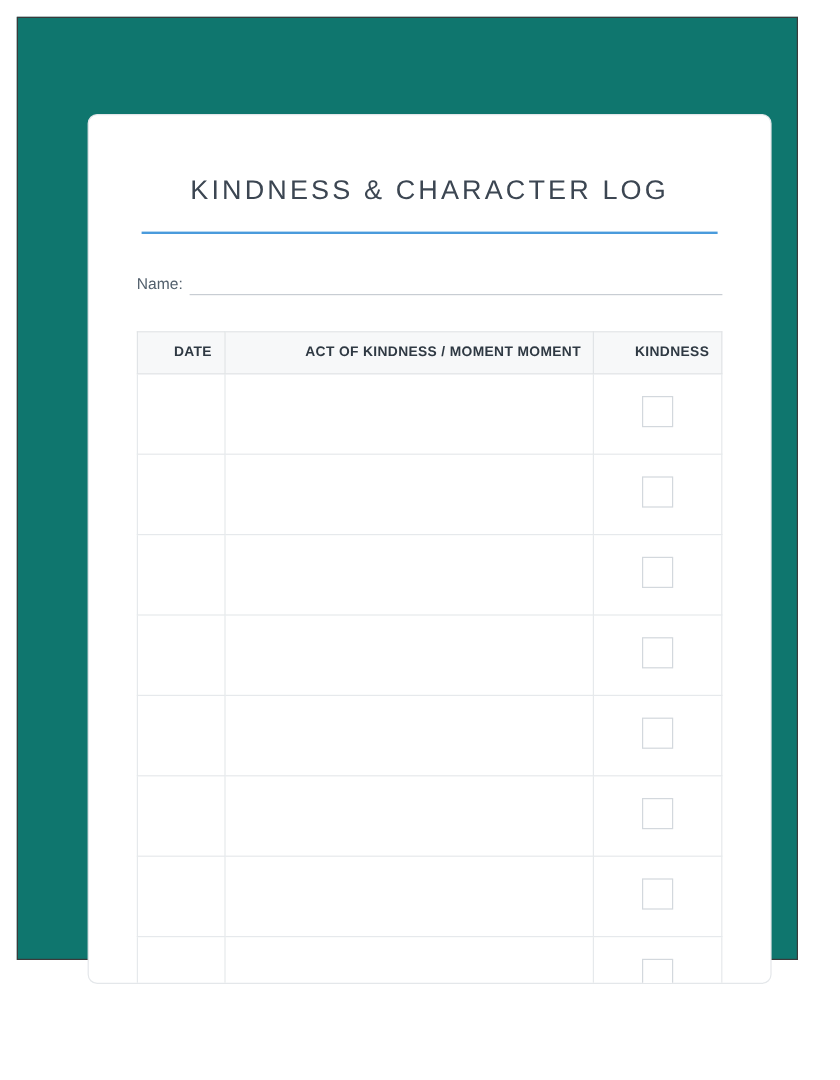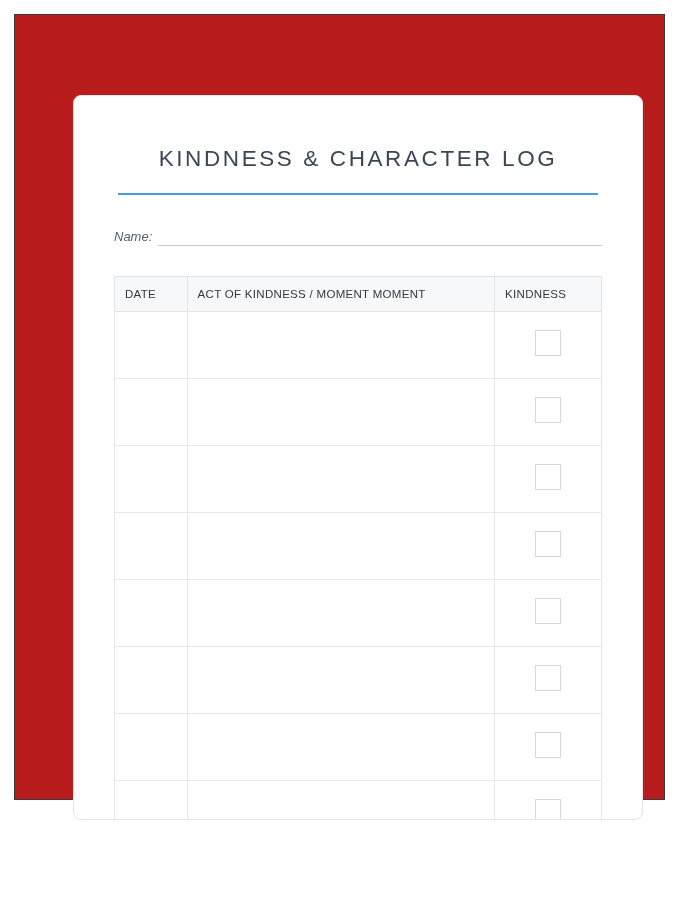--- a/index.html
+++ b/index.html
@@ -21,21 +21,21 @@
 
   
   .page-frame {
     position: absolute;
     left: 14px;
     top: 14px;
     width: 651px;
     height: 786px;
     border: 1px solid #3a3a3a;
     box-sizing: border-box;
-    background: #b91c1c;
+    background: #0f766e;
   }
 
   
   .sheet-card {
     position: absolute;
     left: 58px;
     top: 80px;
     width: 570px;
     height: 725px;
     border: 1px solid #e4e7ea;
@@ -64,21 +64,20 @@
     margin: 21px auto 0 auto;
     width: 480px;
     height: 2px;
     background: #4a9bdc;
   }
 
   .meta-row {
     display: flex;
     margin-top: 34px;
     gap: 44px;
-    font-style: italic;
   }
 
   .meta-field {
     flex: 1;
     display: flex;
     align-items: flex-end;
     gap: 6px;
   }
 
   .meta-label {
@@ -98,23 +97,23 @@
     margin-top: 30px;
     width: 100%;
     border-collapse: collapse;
     table-layout: fixed;
   }
 
   table.log-table th {
     background: #f7f8f9;
     border: 1px solid #e1e4e7;
     font-size: 11.5px;
-    font-weight: normal;
+    font-weight: bold;
     color: #2f3943;
-    text-align: left;
+    text-align: right;
     padding: 11px 10px;
     letter-spacing: 0.3px;
     height: 18px;
     box-sizing: border-box;
   }
 
   table.log-table td {
     border: 1px solid #e6e9ec;
     height: 67px;
     padding: 0;

